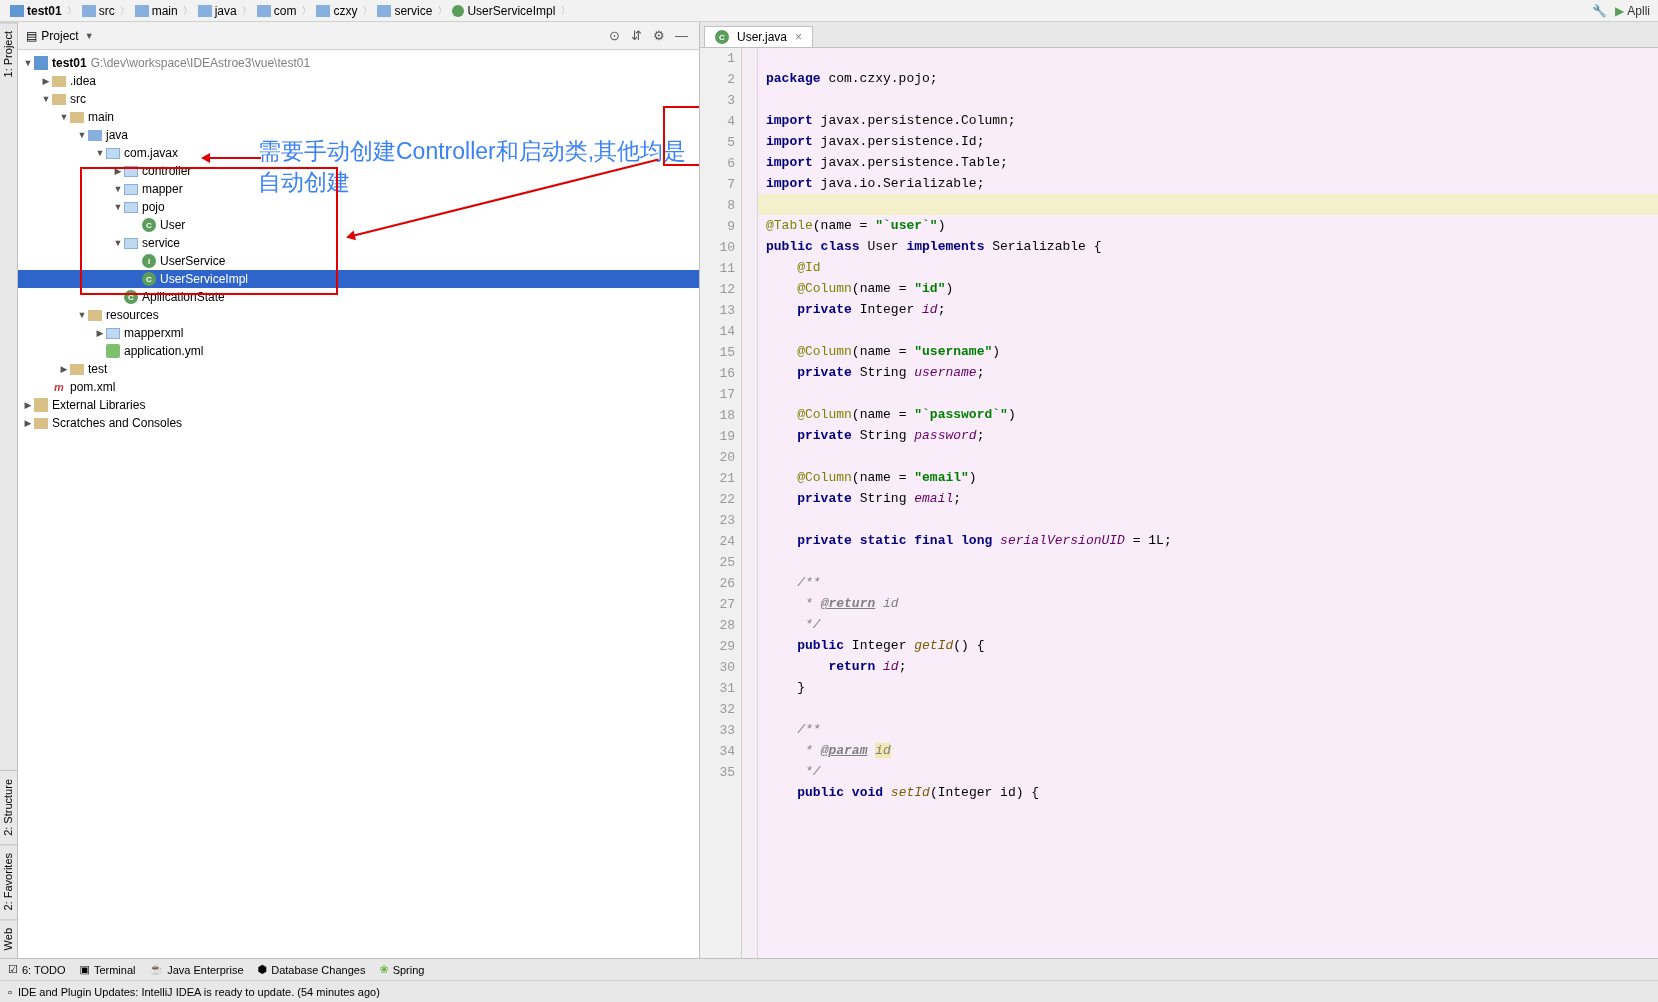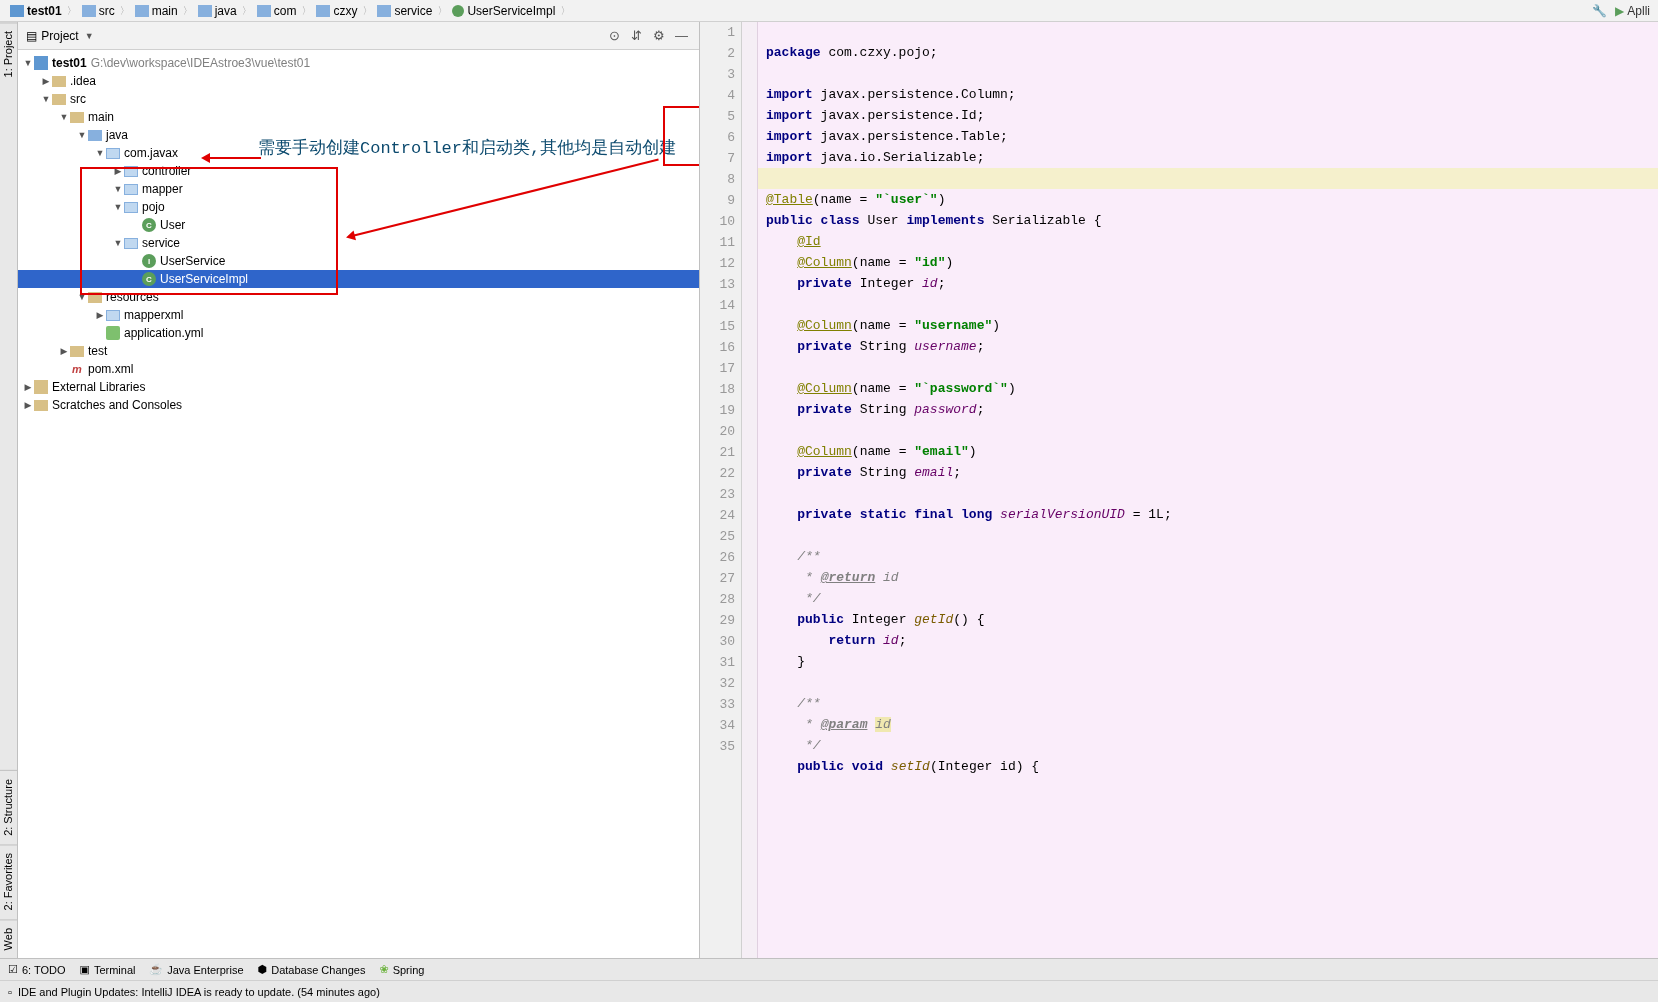--- a/index.html
+++ b/index.html
@@ -41,38 +41,38 @@
     .i-class { background: #5b9e5b; border-radius: 50%; }
     .i-class::before { content: "C"; color: #fff; font-size: 8px; font-weight: bold; }
     .i-interface { background: #5b9e5b; border-radius: 50%; }
     .i-interface::before { content: "I"; color: #fff; font-size: 8px; font-weight: bold; }
     .i-maven { color: #c04040; font-style: italic; }
     .i-maven::before { content: "m"; font-weight: bold; font-size: 11px; }
     .i-file { background: #e0e0e0; border: 1px solid #999; }
     .i-yml { background: #7ec06e; border-radius: 2px; }
     .i-lib { background: #d8c087; }
     
-    .annotation { position: absolute; color: #0c4a6e; font-size: 17px; font-family: Liberation Mono, monospace; pointer-events: none; }
+    .annotation { position: absolute; color: #3b82f6; font-size: 23px; font-family: Liberation Sans, sans-serif; pointer-events: none; }
     .red-box { position: absolute; border: 2px solid #e00000; pointer-events: none; }
     .arrow-line { position: absolute; height: 2px; background: #e00000; pointer-events: none; }
     .arrow-line::after { content: ""; position: absolute; left: -7px; top: -4px; border: 5px solid transparent; border-right: 9px solid #e00000; }
     
     .editor-panel { flex: 1; background: #fff; display: flex; flex-direction: column; }
     .editor-tabs { height: 26px; background: #e8e8e8; border-bottom: 1px solid #c0c0c0; display: flex; align-items: flex-end; padding-left: 4px; }
     .editor-tab { background: #fff; border: 1px solid #c0c0c0; border-bottom: none; padding: 3px 10px; display: flex; align-items: center; gap: 4px; font-size: 12px; cursor: pointer; }
     .editor-tab .close { color: #888; cursor: pointer; margin-left: 4px; }
     
     .editor { flex: 1; display: flex; overflow: auto; background: #faedfa; font-family: "Consolas", "Courier New", monospace; font-size: 13px; }
     .gutter { width: 42px; background: #f0f0f0; color: #999; text-align: right; padding: 0 6px; border-right: 1px solid #d0d0d0; }
     .gutter-line { height: 21px; line-height: 21px; }
     .gutter2 { width: 16px; background: #f5eef5; border-right: 1px solid #e0d0e0; }
     .code { flex: 1; padding: 0; margin-top: 20px; }
     .code-line { height: 21px; line-height: 21px; padding-left: 8px; white-space: pre; }
     .kw { color: #000080; font-weight: bold; }
-    .ann { color: #808000; text-decoration: underline; }
+    .ann { color: #808000; }
     .str { color: #008000; font-weight: bold; }
     .com { color: #808080; font-style: italic; }
     .tag { color: #808080; font-weight: bold; text-decoration: underline; }
     .fld { color: #660066; font-style: italic; }
     .mtd { color: #7a5c00; font-style: italic; }
     .hl-line { background: #f5f0cc; }
     .hl-param { background: #f0e8b0; font-style: italic; }
     
     .bottom-bar { height: 22px; background: #e8e8e8; border-top: 1px solid #c0c0c0; display: flex; align-items: center; padding: 0 8px; gap: 14px; font-size: 11px; }
     .bottom-item { display: flex; align-items: center; gap: 4px; cursor: pointer; }
@@ -211,40 +211,44 @@
           <span class="tree-label">service</span>
         </div>
       <div class="tree-node" style="padding-left:124px">
           <span class="tree-icon i-interface"></span>
           <span class="tree-label">UserService</span>
         </div>
       <div class="tree-node selected" style="padding-left:124px">
           <span class="tree-icon i-class"></span>
           <span class="tree-label">UserServiceImpl</span>
         </div>
+      <div class="tree-node" style="padding-left:106px">
+          <span class="tree-icon i-class"></span>
+          <span class="tree-label">ApllicationState</span>
+        </div>
       <div class="tree-node" style="padding-left:58px">
           <span class="tree-arrow">▼</span>
           <span class="tree-icon i-dir" style="background:#d8c087"></span>
           <span class="tree-label">resources</span>
         </div>
       <div class="tree-node" style="padding-left:76px">
           <span class="tree-arrow">▶</span>
           <span class="tree-icon i-pkg"></span>
           <span class="tree-label">mapperxml</span>
         </div>
       <div class="tree-node" style="padding-left:88px">
           <span class="tree-icon i-yml"></span>
           <span class="tree-label">application.yml</span>
         </div>
       <div class="tree-node" style="padding-left:40px">
           <span class="tree-arrow">▶</span>
           <span class="tree-icon i-dir"></span>
           <span class="tree-label">test</span>
         </div>
-      <div class="tree-node" style="padding-left:52px">
+      <div class="tree-node" style="padding-left:34px">
           <span class="tree-icon i-maven"></span>
           <span class="tree-label">pom.xml</span>
         </div>
       <div class="tree-node" style="padding-left:4px">
           <span class="tree-arrow">▶</span>
           <span class="tree-icon i-lib"></span>
           <span class="tree-label">External Libraries</span>
         </div>
       <div class="tree-node" style="padding-left:4px">
           <span class="tree-arrow">▶</span>
@@ -254,20 +258,27 @@
 
       <div class="annotation" style="top:86px; left:240px;">需要手动创建Controller和启动类,其他均是自动创建</div>
       <div class="red-box" style="top:117px; left:62px; width:258px; height:128px;"></div>
       <div class="red-box" style="top:56px; left:645px; width:82px; height:60px;"></div>
       <div class="arrow-line" style="top:107px; left:185px; width:58px;"></div>
       <div class="arrow-line" style="top:186px; left:330px; width:320px; transform: rotate(-14deg); transform-origin: left;"></div>
     </div>
   </div>
 
   <div class="editor-panel">
+    <div class="editor-tabs">
+      <div class="editor-tab">
+        <span class="tree-icon i-class"></span>
+        <span>User.java</span>
+        <span class="close">×</span>
+      </div>
+    </div>
     <div class="editor">
       <div class="gutter" id="gutter">
           <div class="gutter-line">1</div>
           <div class="gutter-line">2</div>
           <div class="gutter-line">3</div>
           <div class="gutter-line">4</div>
           <div class="gutter-line">5</div>
           <div class="gutter-line">6</div>
           <div class="gutter-line">7</div>
           <div class="gutter-line">8</div>

